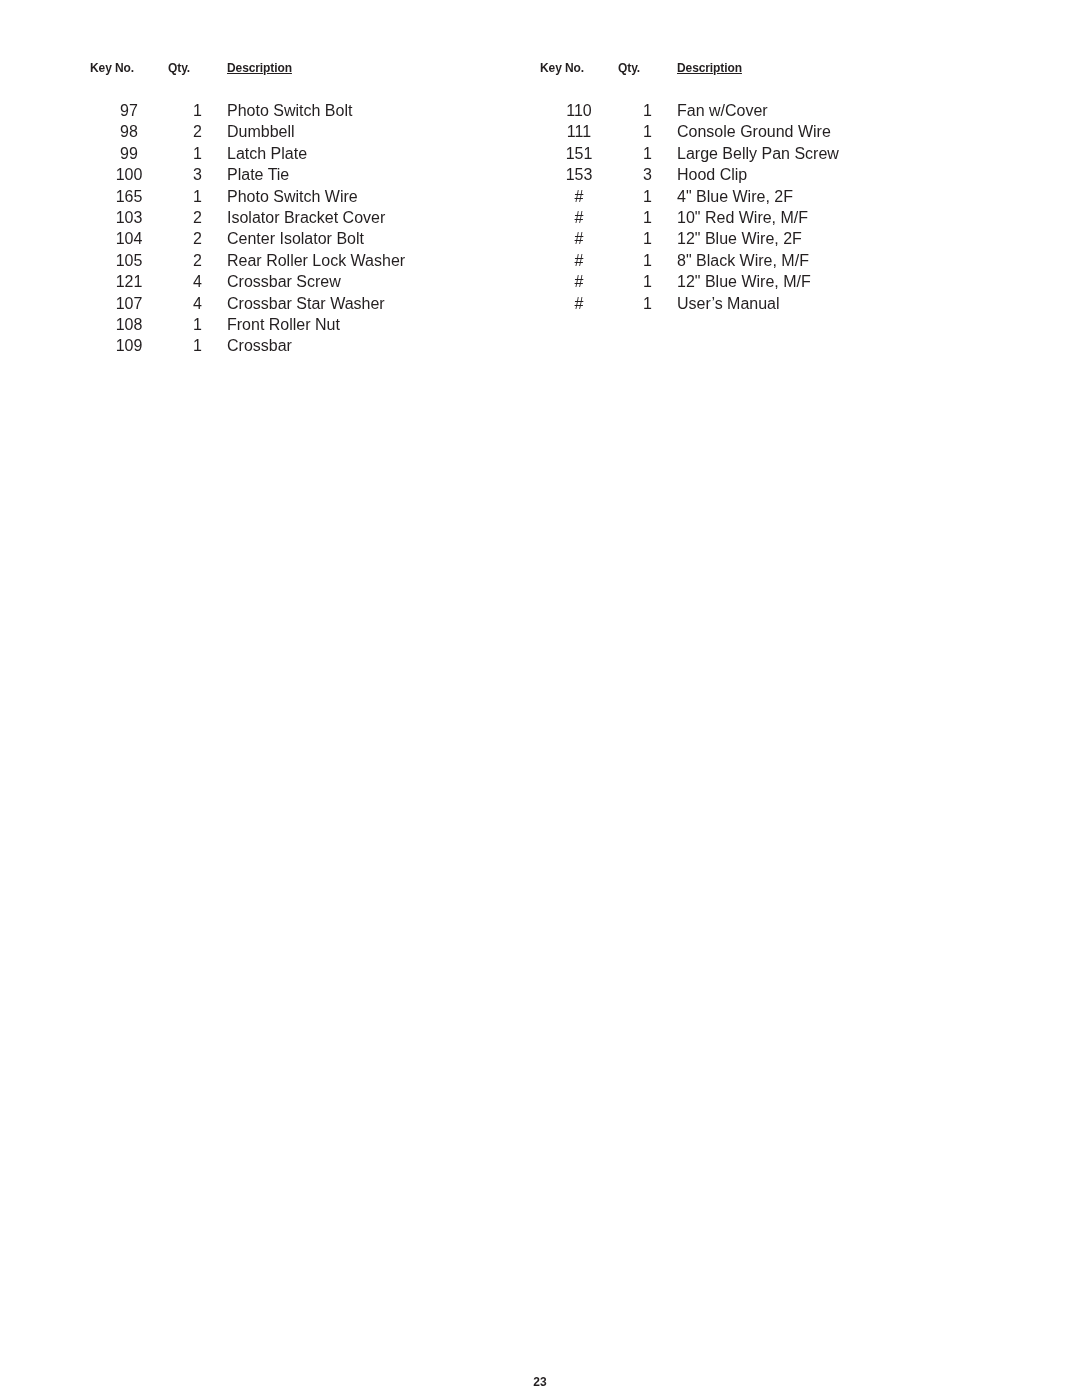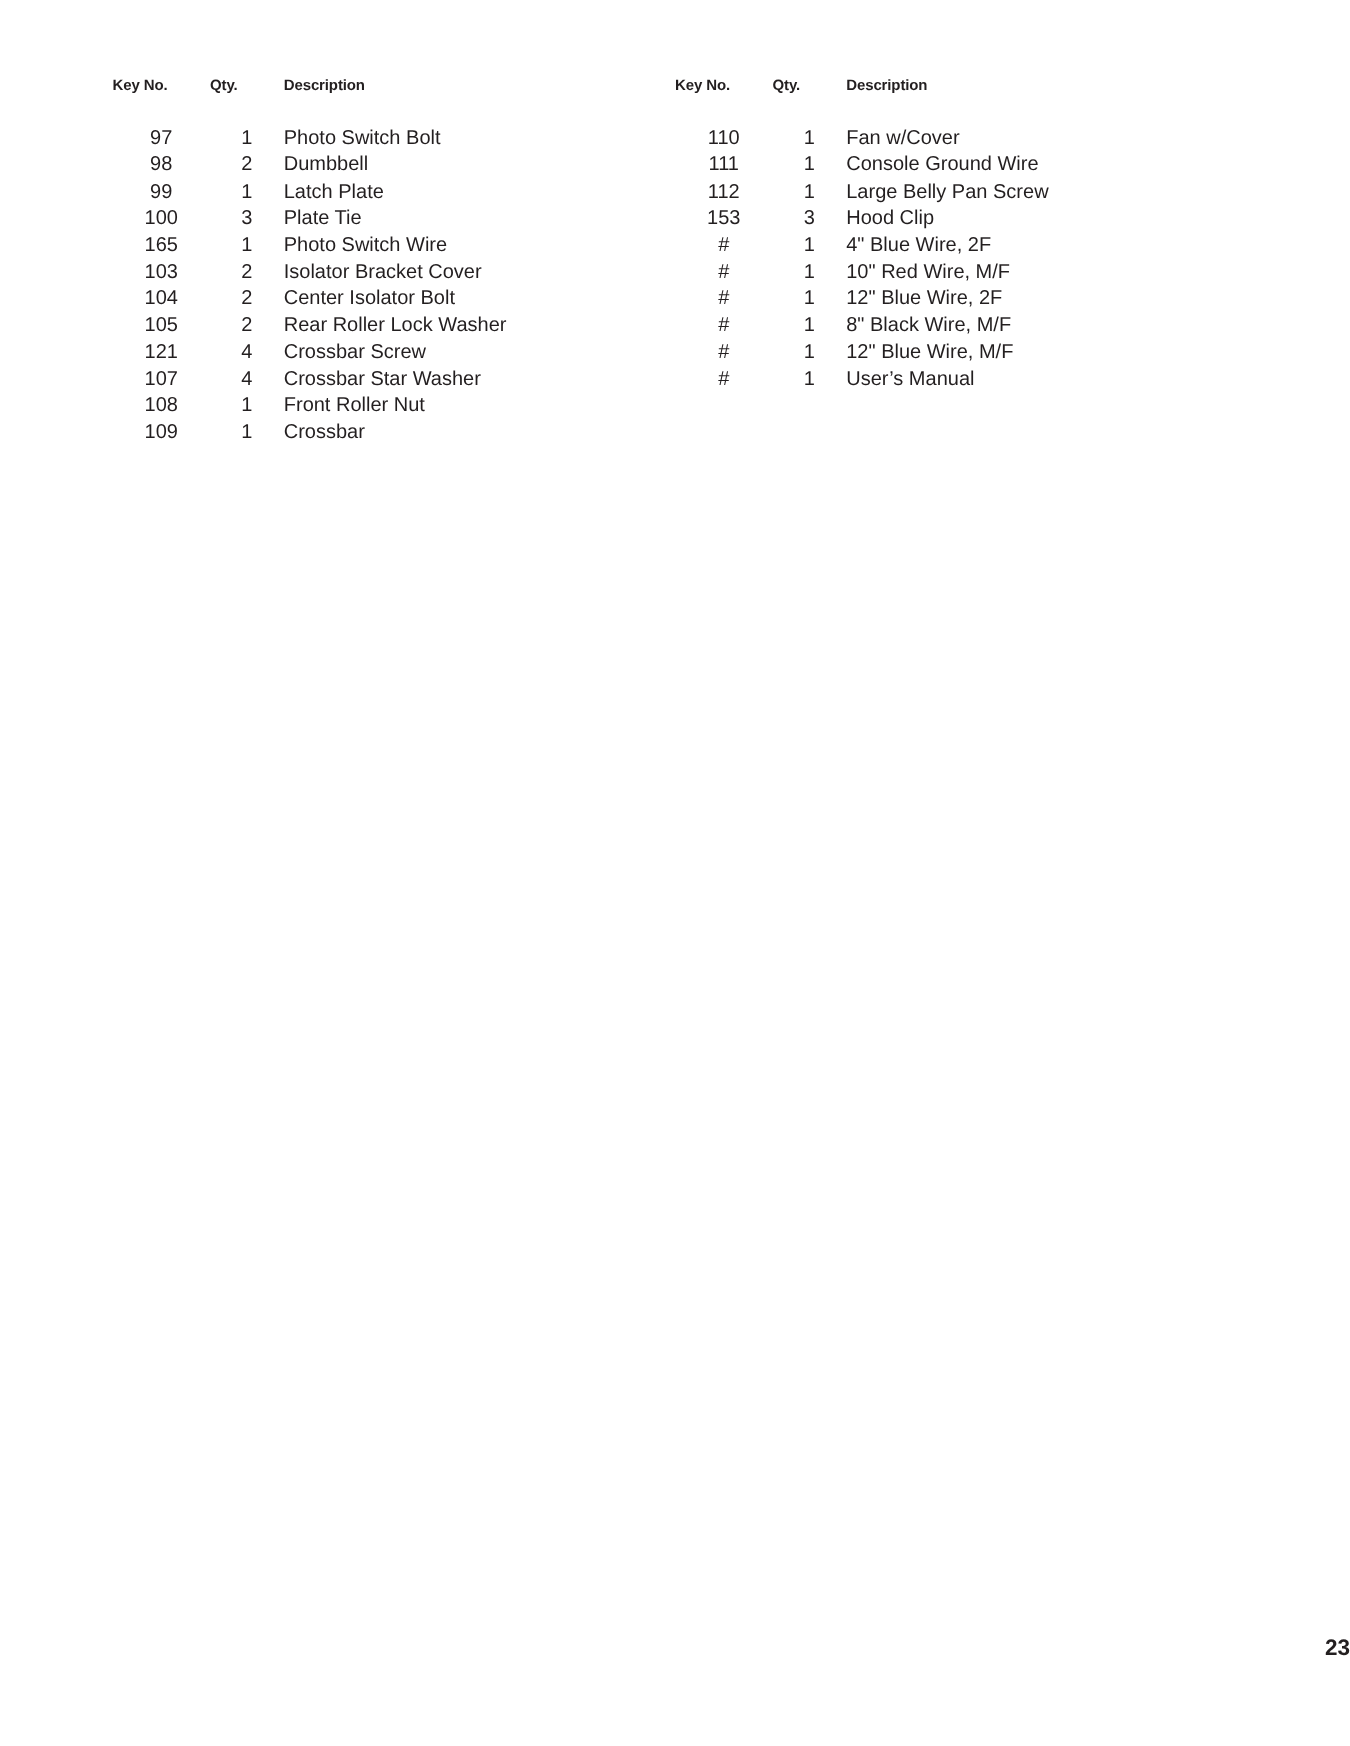--- a/index.html
+++ b/index.html
@@ -64,21 +64,21 @@
   
   table.parts thead th {
     font-size: 12px;
     font-weight: bold;
     letter-spacing: -0.1px;
     height: 24px;
     line-height: 24px;
   }
   th.h-key  { text-align: left;  padding-left: 6px; }
   th.h-qty  { text-align: left;  padding-left: 4px; }
-  th.h-desc { text-align: left;  padding-left: 17px; }
+  th.h-desc { text-align: left;  padding-left: 17px; text-decoration: underline; }
 
   
   tr.header-gap td { height: 20px; line-height: 20px; }
 
   
   table.parts tbody td {
     font-size: 16px;
     font-weight: normal;
   }
   td.key {
@@ -92,23 +92,23 @@
   td.desc {
     text-align: left;
     padding-left: 17px;
   }
 
   
   .page-number {
     position: absolute;
     left: 0;
     right: 0;
-    top: 1308px;
-    text-align: right;
-    font-size: 18px;
+    top: 1375px;
+    text-align: center;
+    font-size: 12px;
     font-weight: bold;
   }
 </style>
 </head>
 <body>
 
 <div class="page">
 
   <div class="columns">
 
@@ -220,21 +220,21 @@
               <td class="key">110</td>
               <td class="qty">1</td>
               <td class="desc">Fan w/Cover</td>
             </tr>
           <tr>
               <td class="key">111</td>
               <td class="qty">1</td>
               <td class="desc">Console Ground Wire</td>
             </tr>
           <tr>
-              <td class="key">112</td>
+              <td class="key">151</td>
               <td class="qty">1</td>
               <td class="desc">Large Belly Pan Screw</td>
             </tr>
           <tr>
               <td class="key">153</td>
               <td class="qty">3</td>
               <td class="desc">Hood Clip</td>
             </tr>
           <tr>
               <td class="key">#</td>

